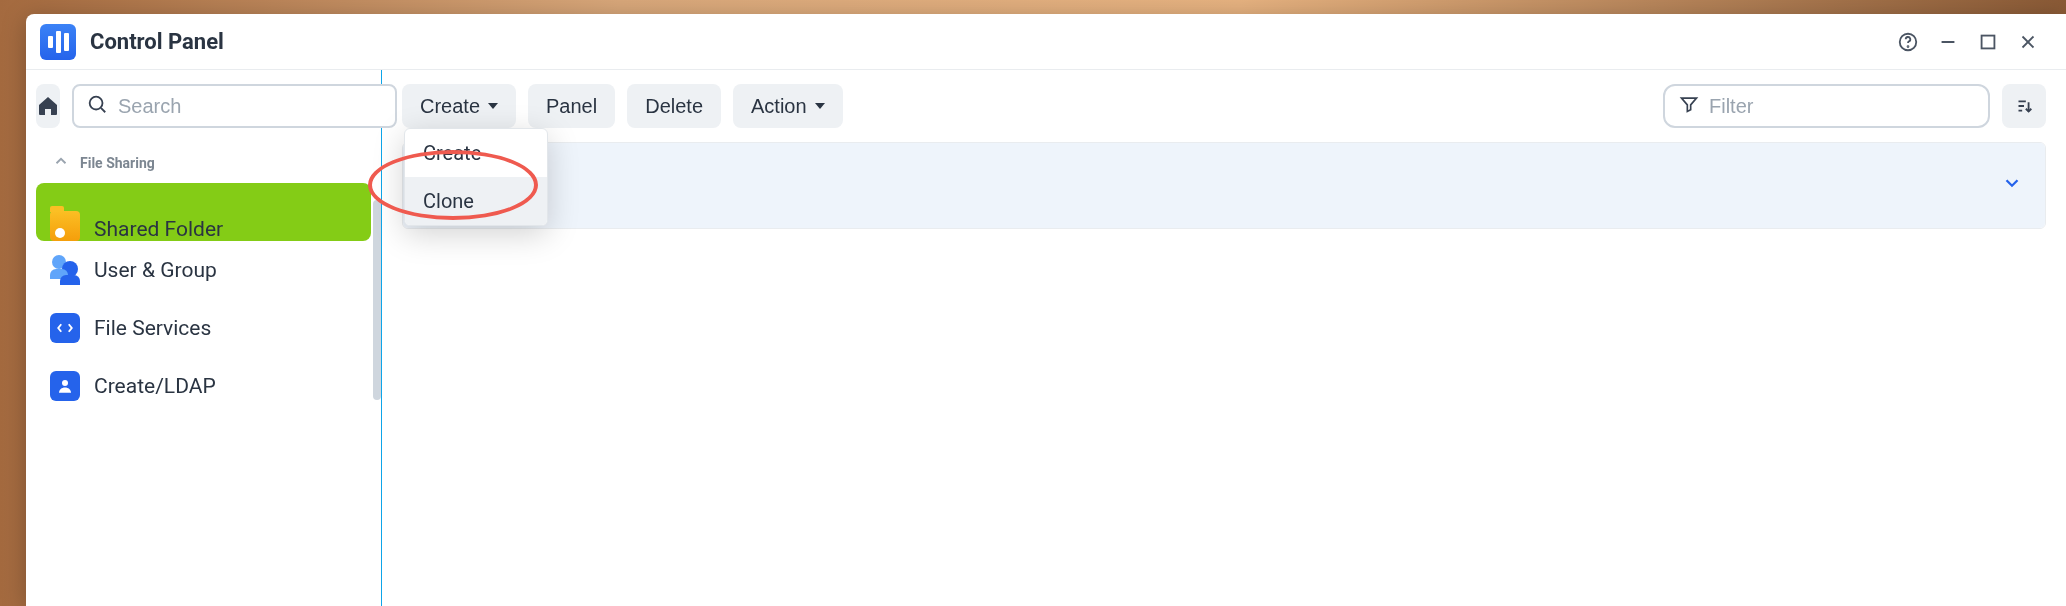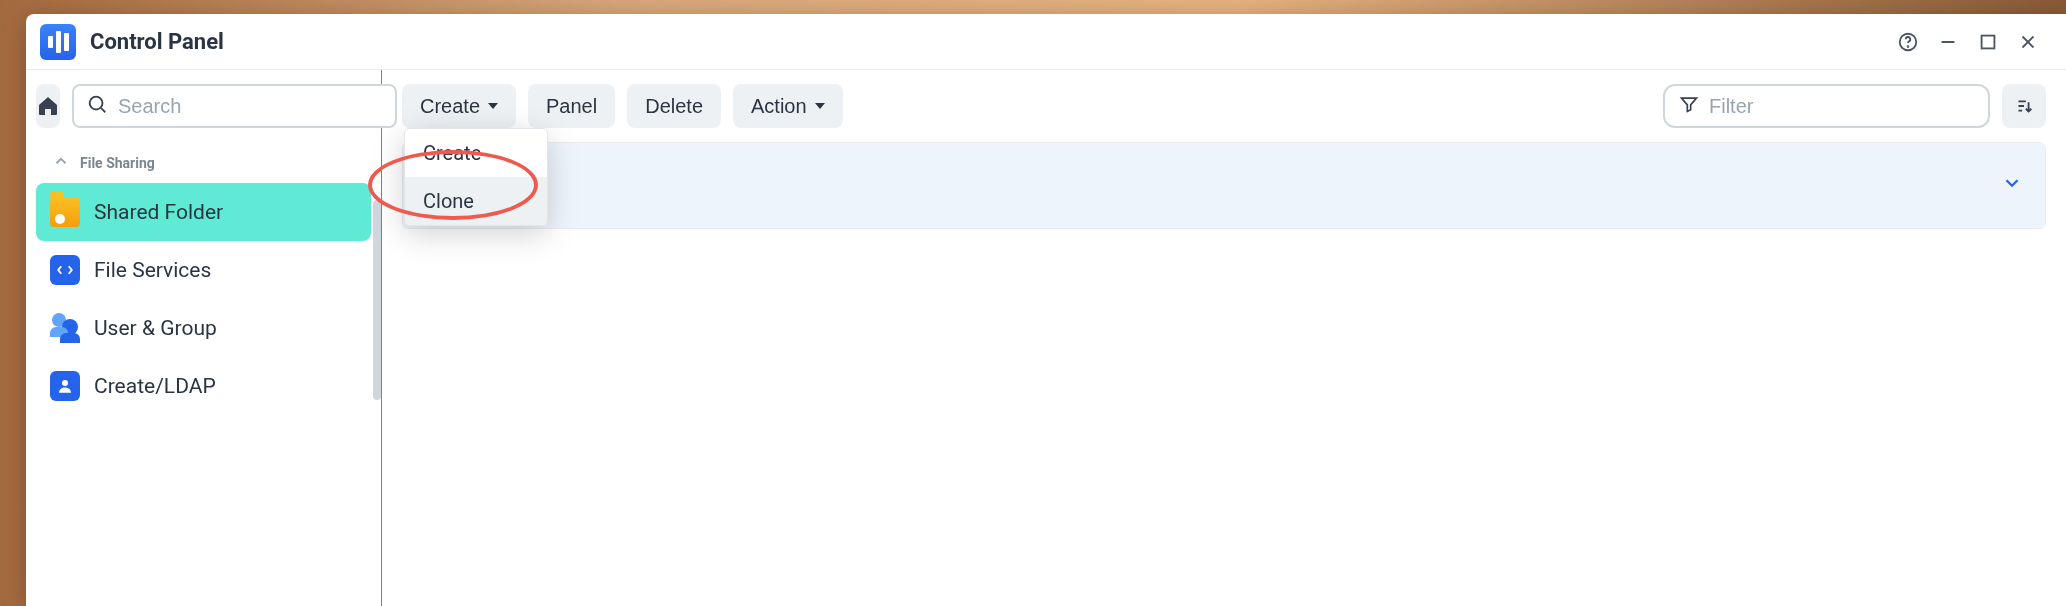--- a/index.html
+++ b/index.html
@@ -58,21 +58,21 @@
   .side-top { display:flex; gap:12px; align-items:center; margin-bottom:14px; }
   .home-btn { width:44px;height:44px;border-radius:8px;background:#eef1f4;display:flex;align-items:center;justify-content:center;cursor:pointer;}
   .home-btn svg{width:24px;height:24px;fill:#374151;}
   .search-box { flex:1; height:44px; border:2px solid #cfd6de; border-radius:8px; display:flex; align-items:center; padding:0 12px; gap:10px; background:#fff;}
   .search-box svg{width:22px;height:22px;stroke:#374151;stroke-width:2;fill:none;}
   .search-box input{border:none;outline:none;font-size:20px;flex:1;color:#374151;background:transparent;}
   .search-box input::placeholder{color:#9aa4af;}
   .section-header{display:flex;align-items:center;gap:10px;padding:10px 10px 10px 16px;color:#7c8691;font-weight:700;font-size:14px;cursor:pointer;}
   .section-header svg{width:18px;height:18px;stroke:#9aa4af;stroke-width:2.5;fill:none;}
   .nav-item{display:flex;align-items:center;gap:14px;height:58px;padding:0 14px;border-radius:8px;cursor:pointer;color:#2a3442;font-size:21px;}
-  .nav-item.active{background:#5eead4;}
+  .nav-item.active{background:#84cc16;align-items:flex-end;}
   .nav-item .nicon{width:30px;height:30px;display:flex;align-items:center;justify-content:center;}
   .nicon-folder{background:linear-gradient(180deg,#fbbf24,#f59e0b);border-radius:4px;position:relative;}
   .nicon-folder:before{content:"";position:absolute;left:0;top:-5px;width:14px;height:6px;background:#fbbf24;border-radius:2px 2px 0 0;}
   .nicon-folder:after{content:"";position:absolute;left:5px;bottom:3px;width:10px;height:10px;border-radius:50%;background:#fff;}
   .nicon-fs{background:#2563eb;border-radius:6px;}
   .nicon-fs svg{stroke:#fff;stroke-width:2.5;fill:none;width:18px;height:18px;}
   .nicon-ug{position:relative;}
   .nicon-ug .u1{position:absolute;width:14px;height:14px;border-radius:50%;background:#60a5fa;left:2px;top:0;}
   .nicon-ug .u2{position:absolute;width:16px;height:16px;border-radius:50%;background:#2563eb;left:12px;top:6px;}
   .nicon-ug .b1{position:absolute;width:18px;height:10px;border-radius:6px 6px 0 0;background:#60a5fa;left:0;top:14px;}
@@ -167,36 +167,36 @@
             </svg>
         </span>
         <span>File Sharing</span>
       </div>
 
       <div class="nav-item active">
         <span class="nicon nicon-folder"></span>
         <span>Shared Folder</span>
       </div>
       <div class="nav-item">
-        <span class="nicon nicon-fs">
-          <svg viewBox="0 0 24 24">
-              <path d="M7 7l-4 5 4 5"></path>
-              <path d="M17 7l4 5-4 5"></path>
-            </svg>
-        </span>
-        <span>File Services</span>
-      </div>
-      <div class="nav-item">
         <span class="nicon nicon-ug">
           <span class="u1"></span>
             <span class="u2"></span>
             <span class="b1"></span>
             <span class="b2"></span>
         </span>
         <span>User &amp; Group</span>
+      </div>
+      <div class="nav-item">
+        <span class="nicon nicon-fs">
+          <svg viewBox="0 0 24 24">
+              <path d="M7 7l-4 5 4 5"></path>
+              <path d="M17 7l4 5-4 5"></path>
+            </svg>
+        </span>
+        <span>File Services</span>
       </div>
       <div class="nav-item">
         <span class="nicon nicon-ldap">
           <svg viewBox="0 0 24 24">
               <circle cx="12" cy="8" r="4"></circle>
               <path d="M4 21c0-4 3.5-7 8-7s8 3 8 7z"></path>
             </svg>
         </span>
         <span>Create/LDAP</span>
       </div>

